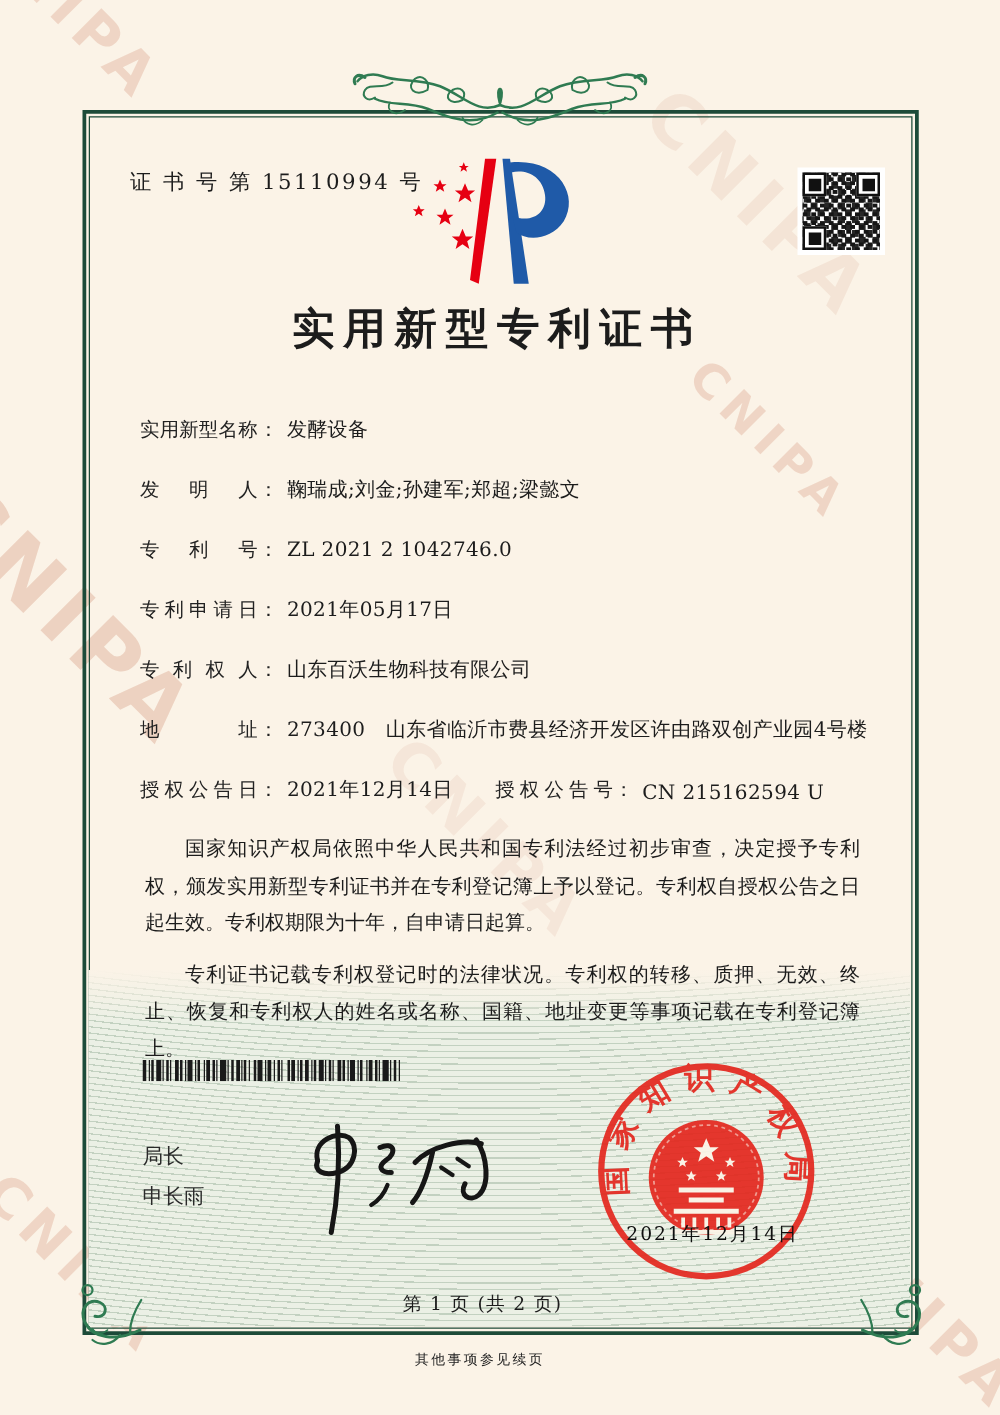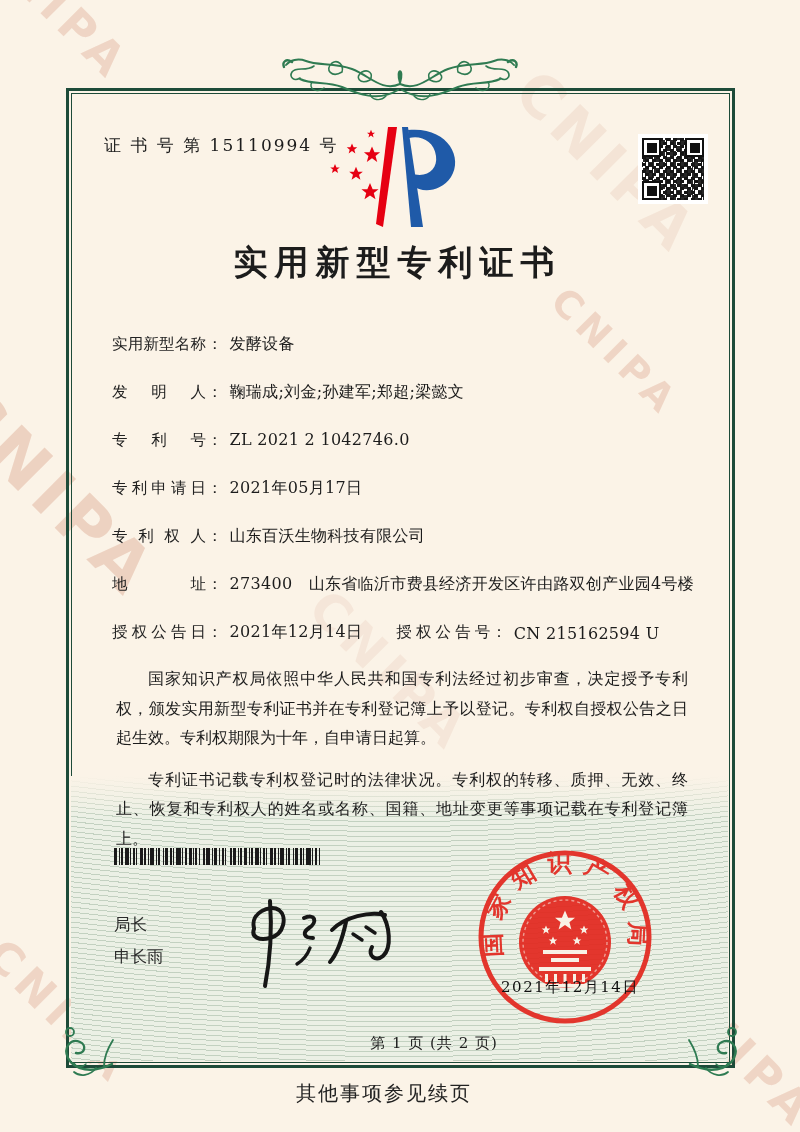--- a/index.html
+++ b/index.html
@@ -68,23 +68,23 @@
   .barcode{position:absolute;left:114px;top:848px;z-index:3;}
   .director-title{position:absolute;left:114px;top:914px;z-index:3;
     font-family:"DejaVu Sans","Liberation Sans",sans-serif;font-size:16.5px;color:#2a2a2a;text-align:center;}
   .director-name{position:absolute;left:114px;top:946px;z-index:3;
     font-family:Liberation Serif, serif;font-size:16.5px;color:#2a2a2a;}
   .sig{position:absolute;left:238px;top:898px;z-index:4;}
   .seal{position:absolute;left:476px;top:848px;z-index:3;}
   .seal-date{position:absolute;left:480px;top:978px;width:180px;z-index:4;
     text-align:center;font-size:15px;letter-spacing:1.5px;color:#101010;}
   .page-info{position:absolute;left:71px;top:1034px;width:630px;z-index:3;
-    text-align:center;font-size:15px;letter-spacing:1px;margin-left:48px;}
+    text-align:center;font-size:15px;letter-spacing:1px;}
   .note{position:absolute;left:0;top:1080px;width:768px;z-index:3;
-    text-align:center;font-size:20px;letter-spacing:2px;color:#222;}
+    text-align:center;font-size:11px;letter-spacing:2px;color:#222;}
   
   .orn-top{position:absolute;left:280px;top:48px;z-index:3;}
   .orn-bl{position:absolute;left:58px;top:1020px;z-index:4;}
   .orn-br{position:absolute;left:686px;top:1020px;z-index:4;transform:scale(-1,1);}
 </style>
 </head>
 <body>
 
 <div class="page">
 

